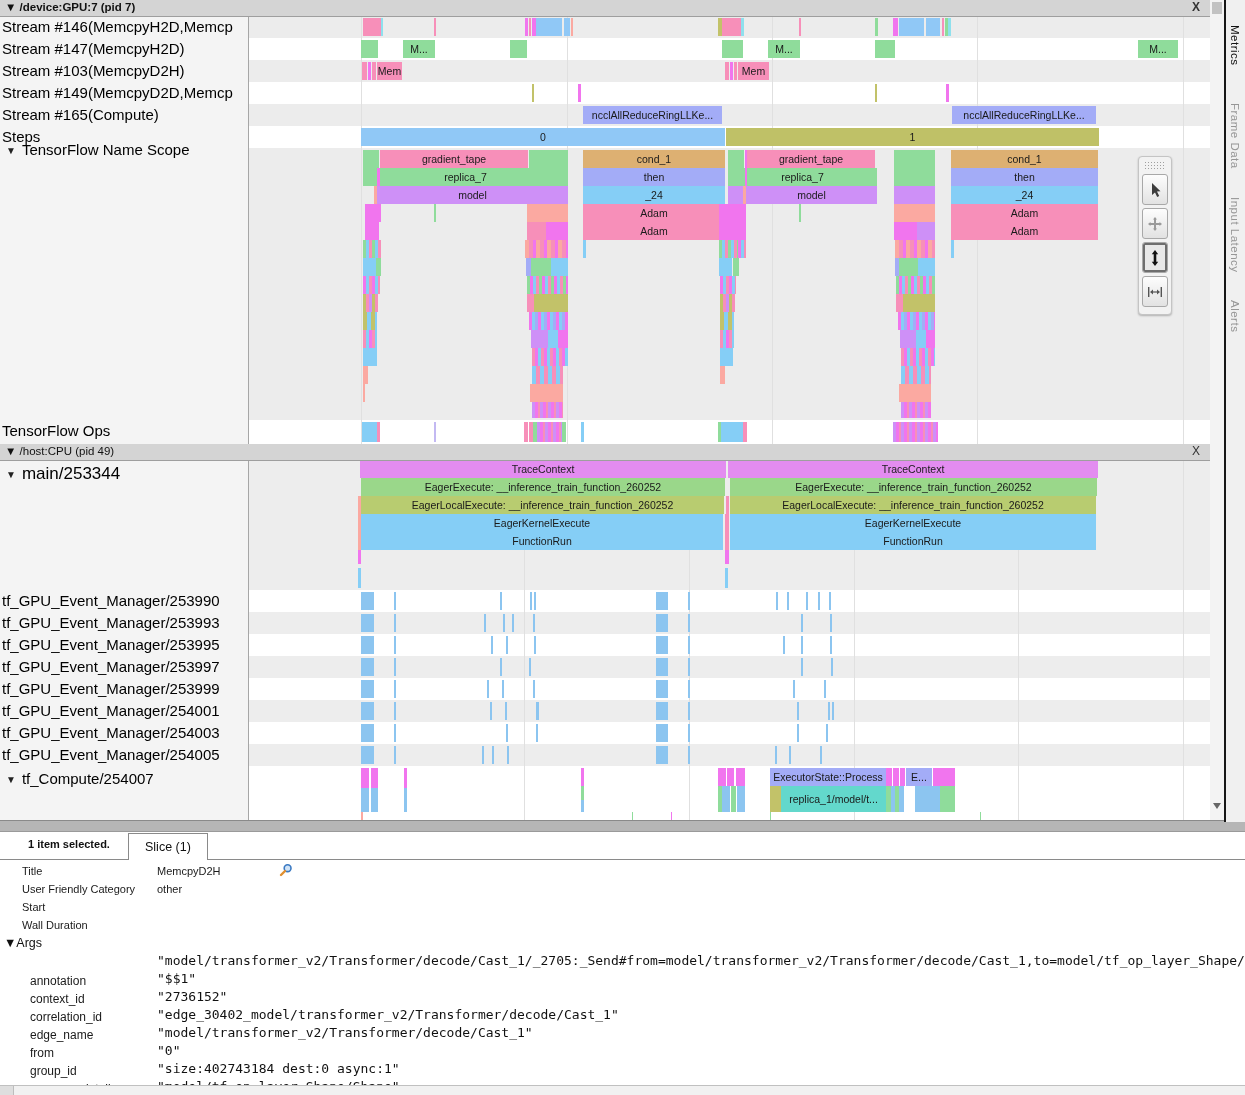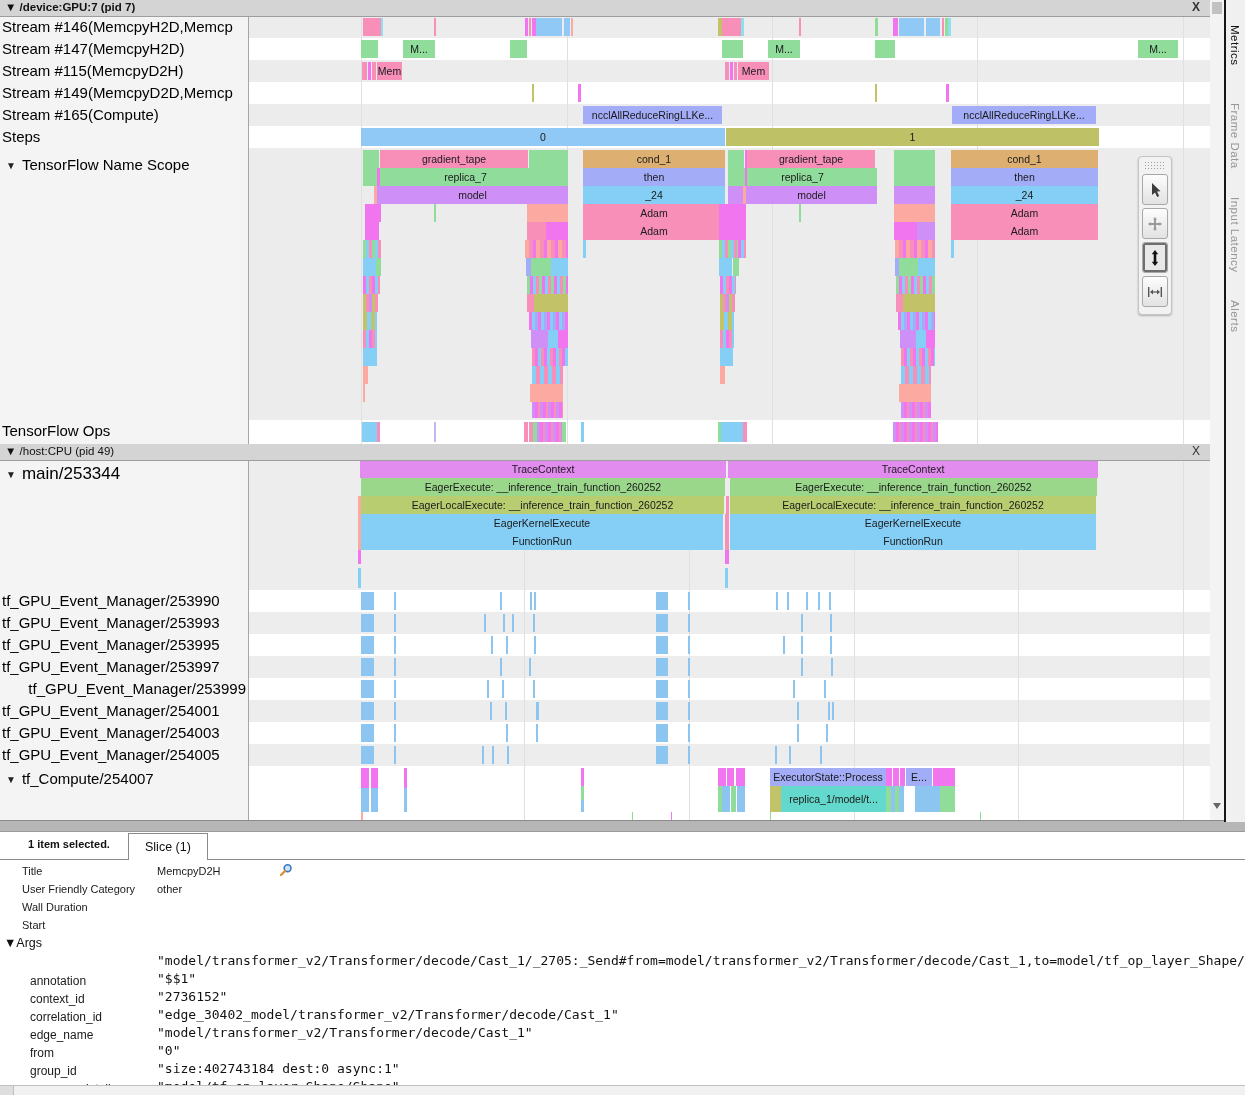--- a/index.html
+++ b/index.html
@@ -249,25 +249,25 @@
       <div class="blk" style="left: 743px; top: 422px; width: 4px; height: 20px; background: rgb(247, 143, 185);"></div>
       <div class="blk c-stripeVM" style="left: 893px; top: 422px; width: 45px; height: 20px;"></div>
       <div class="gridline" style="left: 361px; top: 16px; height: 428px;"></div>
       <div class="gridline" style="left: 567px; top: 16px; height: 428px;"></div>
       <div class="gridline" style="left: 772px; top: 16px; height: 428px;"></div>
       <div class="gridline" style="left: 977px; top: 16px; height: 428px;"></div>
       <div class="gridline" style="left: 1183px; top: 16px; height: 428px;"></div>
       <div class="label-col" style="top: 16px; height: 428px;"></div>
       <div class="row-label" style="top: 18px;"><span>Stream #146(MemcpyH2D,Memcp</span></div>
       <div class="row-label" style="top: 40px;"><span>Stream #147(MemcpyH2D)</span></div>
-      <div class="row-label" style="top: 62px;"><span>Stream #115(MemcpyD2H)</span></div>
+      <div class="row-label" style="top: 62px;"><span>Stream #103(MemcpyD2H)</span></div>
       <div class="row-label" style="top: 84px;"><span>Stream #149(MemcpyD2D,Memcp</span></div>
       <div class="row-label" style="top: 106px;"><span>Stream #165(Compute)</span></div>
       <div class="row-label" style="top: 128px;"><span>Steps</span></div>
-      <div class="row-label" style="top: 156px;"><span class="tri">▼</span><span>TensorFlow Name Scope</span></div>
+      <div class="row-label" style="top: 141px;"><span class="tri">▼</span><span>TensorFlow Name Scope</span></div>
       <div class="row-label" style="top: 422px;"><span>TensorFlow Ops</span></div>
       <div class="trace-row" style="top: 460px; height: 130px; background: rgb(237, 237, 237);"></div>
       <div class="blk" style="left: 360px; top: 460px; width: 366px; height: 18px; background: rgb(227, 140, 240); line-height: 18px;">TraceContext</div>
       <div class="blk" style="left: 728px; top: 460px; width: 370px; height: 18px; background: rgb(227, 140, 240); line-height: 18px;">TraceContext</div>
       <div class="blk" style="left: 361px; top: 478px; width: 364px; height: 18px; background: rgb(154, 215, 138); line-height: 18px;">EagerExecute: __inference_train_function_260252</div>
       <div class="blk" style="left: 730px; top: 478px; width: 367px; height: 18px; background: rgb(154, 215, 138); line-height: 18px;">EagerExecute: __inference_train_function_260252</div>
       <div class="blk" style="left: 358px; top: 496px; width: 3px; height: 18px; background: rgb(251, 169, 161);"></div>
       <div class="blk" style="left: 361px; top: 496px; width: 363px; height: 18px; background: rgb(184, 204, 112); line-height: 18px;">EagerLocalExecute: __inference_train_function_260252</div>
       <div class="blk" style="left: 726px; top: 496px; width: 3px; height: 18px; background: rgb(247, 143, 185);"></div>
       <div class="blk" style="left: 730px; top: 496px; width: 366px; height: 18px; background: rgb(184, 204, 112); line-height: 18px;">EagerLocalExecute: __inference_train_function_260252</div>
@@ -408,21 +408,21 @@
       <div class="gridline" style="left: 689px; top: 460px; height: 360px;"></div>
       <div class="gridline" style="left: 854px; top: 460px; height: 360px;"></div>
       <div class="gridline" style="left: 1018px; top: 460px; height: 360px;"></div>
       <div class="gridline" style="left: 1183px; top: 460px; height: 360px;"></div>
       <div class="label-col" style="top: 460px; height: 360px;"></div>
       <div class="row-label big" style="top: 464px;"><span class="tri">▼</span><span>main/253344</span></div>
       <div class="row-label" style="top: 592px;"><span>tf_GPU_Event_Manager/253990</span></div>
       <div class="row-label" style="top: 614px;"><span>tf_GPU_Event_Manager/253993</span></div>
       <div class="row-label" style="top: 636px;"><span>tf_GPU_Event_Manager/253995</span></div>
       <div class="row-label" style="top: 658px;"><span>tf_GPU_Event_Manager/253997</span></div>
-      <div class="row-label" style="top: 680px; text-align: right;"><span>tf_GPU_Event_Manager/253999</span></div>
+      <div class="row-label" style="top: 680px;"><span>tf_GPU_Event_Manager/253999</span></div>
       <div class="row-label" style="top: 702px;"><span>tf_GPU_Event_Manager/254001</span></div>
       <div class="row-label" style="top: 724px;"><span>tf_GPU_Event_Manager/254003</span></div>
       <div class="row-label" style="top: 746px;"><span>tf_GPU_Event_Manager/254005</span></div>
       <div class="row-label" style="top: 770px;"><span class="tri">▼</span><span>tf_Compute/254007</span></div>
     </div>
 
   <div id="toolbar">
     <div class="grip"></div>
     <div class="tool-btn">
       <svg width="16" height="16" viewBox="0 0 16 16">
@@ -477,25 +477,25 @@
           <span class="fvalue">MemcpyD2H<svg width="14" height="14" viewBox="0 0 14 14" class="mag-icon">
               <circle cx="8.6" cy="5.2" r="3.4" fill="#cfe3f7" stroke="#3a79c2" stroke-width="1.6"></circle>
               <line x1="6" y1="8" x2="2" y2="12" stroke="#e09030" stroke-width="2.4" stroke-linecap="round"></line>
             </svg></span>
         </div>
         <div class="frow">
           <span class="flabel">User Friendly Category</span>
           <span class="fvalue">other</span>
         </div>
         <div class="frow">
+          <span class="flabel">Start</span>
+          <span class="fvalue"></span>
+        </div>
+        <div class="frow">
           <span class="flabel">Wall Duration</span>
-          <span class="fvalue"></span>
-        </div>
-        <div class="frow">
-          <span class="flabel">Start</span>
           <span class="fvalue"></span>
         </div>
         <div class="args-header">▼Args</div>
         <div class="arow">
           <span class="alabel">annotation</span>
           <span class="avalue">"model/transformer_v2/Transformer/decode/Cast_1/_2705:_Send#from=model/transformer_v2/Transformer/decode/Cast_1,to=model/tf_op_layer_Shape/Shape#::#edg</span>
         </div>
         <div class="arow">
           <span class="alabel">context_id</span>
           <span class="avalue">"$$1"</span>

